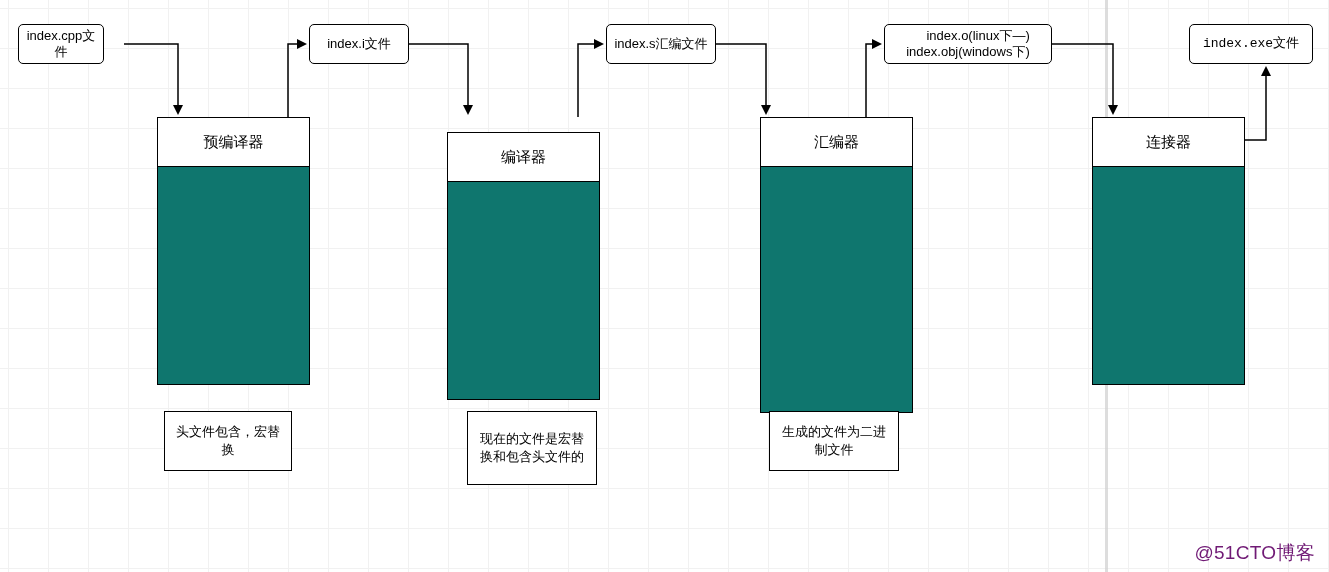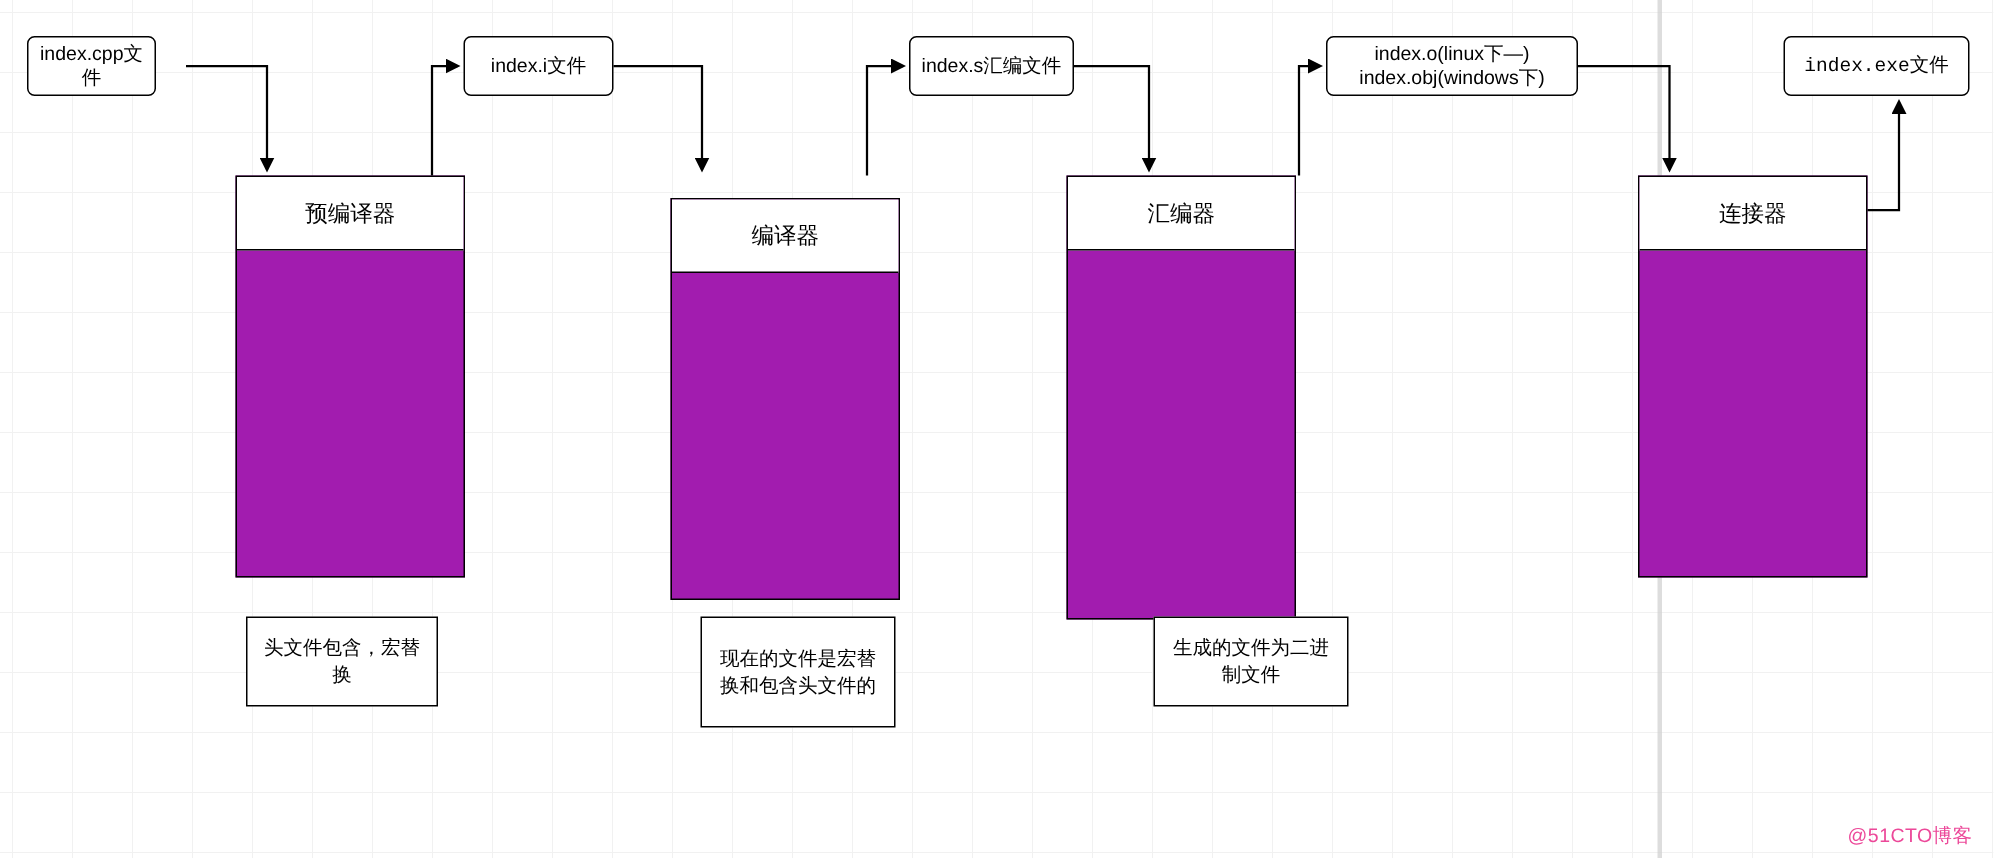--- a/index.html
+++ b/index.html
@@ -44,21 +44,21 @@
     display: flex;
     align-items: center;
     justify-content: center;
     text-align: center;
     font-size: 13px;
     line-height: 1.25;
     padding: 4px 6px;
   }
   .stage {
     position: absolute;
-    background: #a21caf;
+    background: #0f766e;
     border: 1.5px solid #000;
     box-sizing: border-box;
   }
   .stage-head {
     position: absolute;
     left: 0; right: 0; top: 0;
     height: 48px;
     border-bottom: 1.5px solid #000;
     display: flex;
     align-items: center;
@@ -83,22 +83,22 @@
     position: absolute;
     inset: 0;
     width: 1329px;
     height: 572px;
     pointer-events: none;
   }
   .watermark {
     position: absolute;
     right: 14px;
     bottom: 6px;
-    color: #ec4899;
-    font-size: 13px;
+    color: #701a75;
+    font-size: 19px;
     font-family: Arial, sans-serif;
     letter-spacing: .3px;
     margin-top: 32px;
   }
 </style>
 </head>
 <body>
 
 <div class="canvas">
   <div class="grid"></div>
@@ -109,42 +109,42 @@
   </div>
 
   <div class="node" style="left:309px; top:24px; width:100px; height:40px;">
     <span>index.i文件</span>
   </div>
 
   <div class="node" style="left:606px; top:24px; width:110px; height:40px;">
     <span>index.s汇编文件</span>
   </div>
 
-  <div class="node" style="left:884px; top:24px; width:168px; height:40px; white-space:pre-line;">
+  <div class="node" style="left:884px; top:24px; width:168px; height:40px; white-space:pre-line;text-align:right;">
     <span>index.o(linux下—)
 index.obj(windows下)</span>
   </div>
 
   <div class="node" style="left:1189px; top:24px; width:124px; height:40px;font-family:Liberation Mono, monospace;">
     <span>index.exe文件</span>
   </div>
 
   <div class="stage" style="left:157px; top:117px; width:153px; height:268px;">
     <div class="stage-head">
       <span>预编译器</span>
     </div>
   </div>
 
   <div class="stage" style="left:447px; top:132px; width:153px; height:268px;">
     <div class="stage-head">
       <span>编译器</span>
     </div>
   </div>
 
-  <div class="stage" style="left:711px; top:117px; width:153px; height:296px;">
+  <div class="stage" style="left:760px; top:117px; width:153px; height:296px;">
     <div class="stage-head">
       <span>汇编器</span>
     </div>
   </div>
 
   <div class="stage" style="left:1092px; top:117px; width:153px; height:268px;">
     <div class="stage-head">
       <span>连接器</span>
     </div>
   </div>

